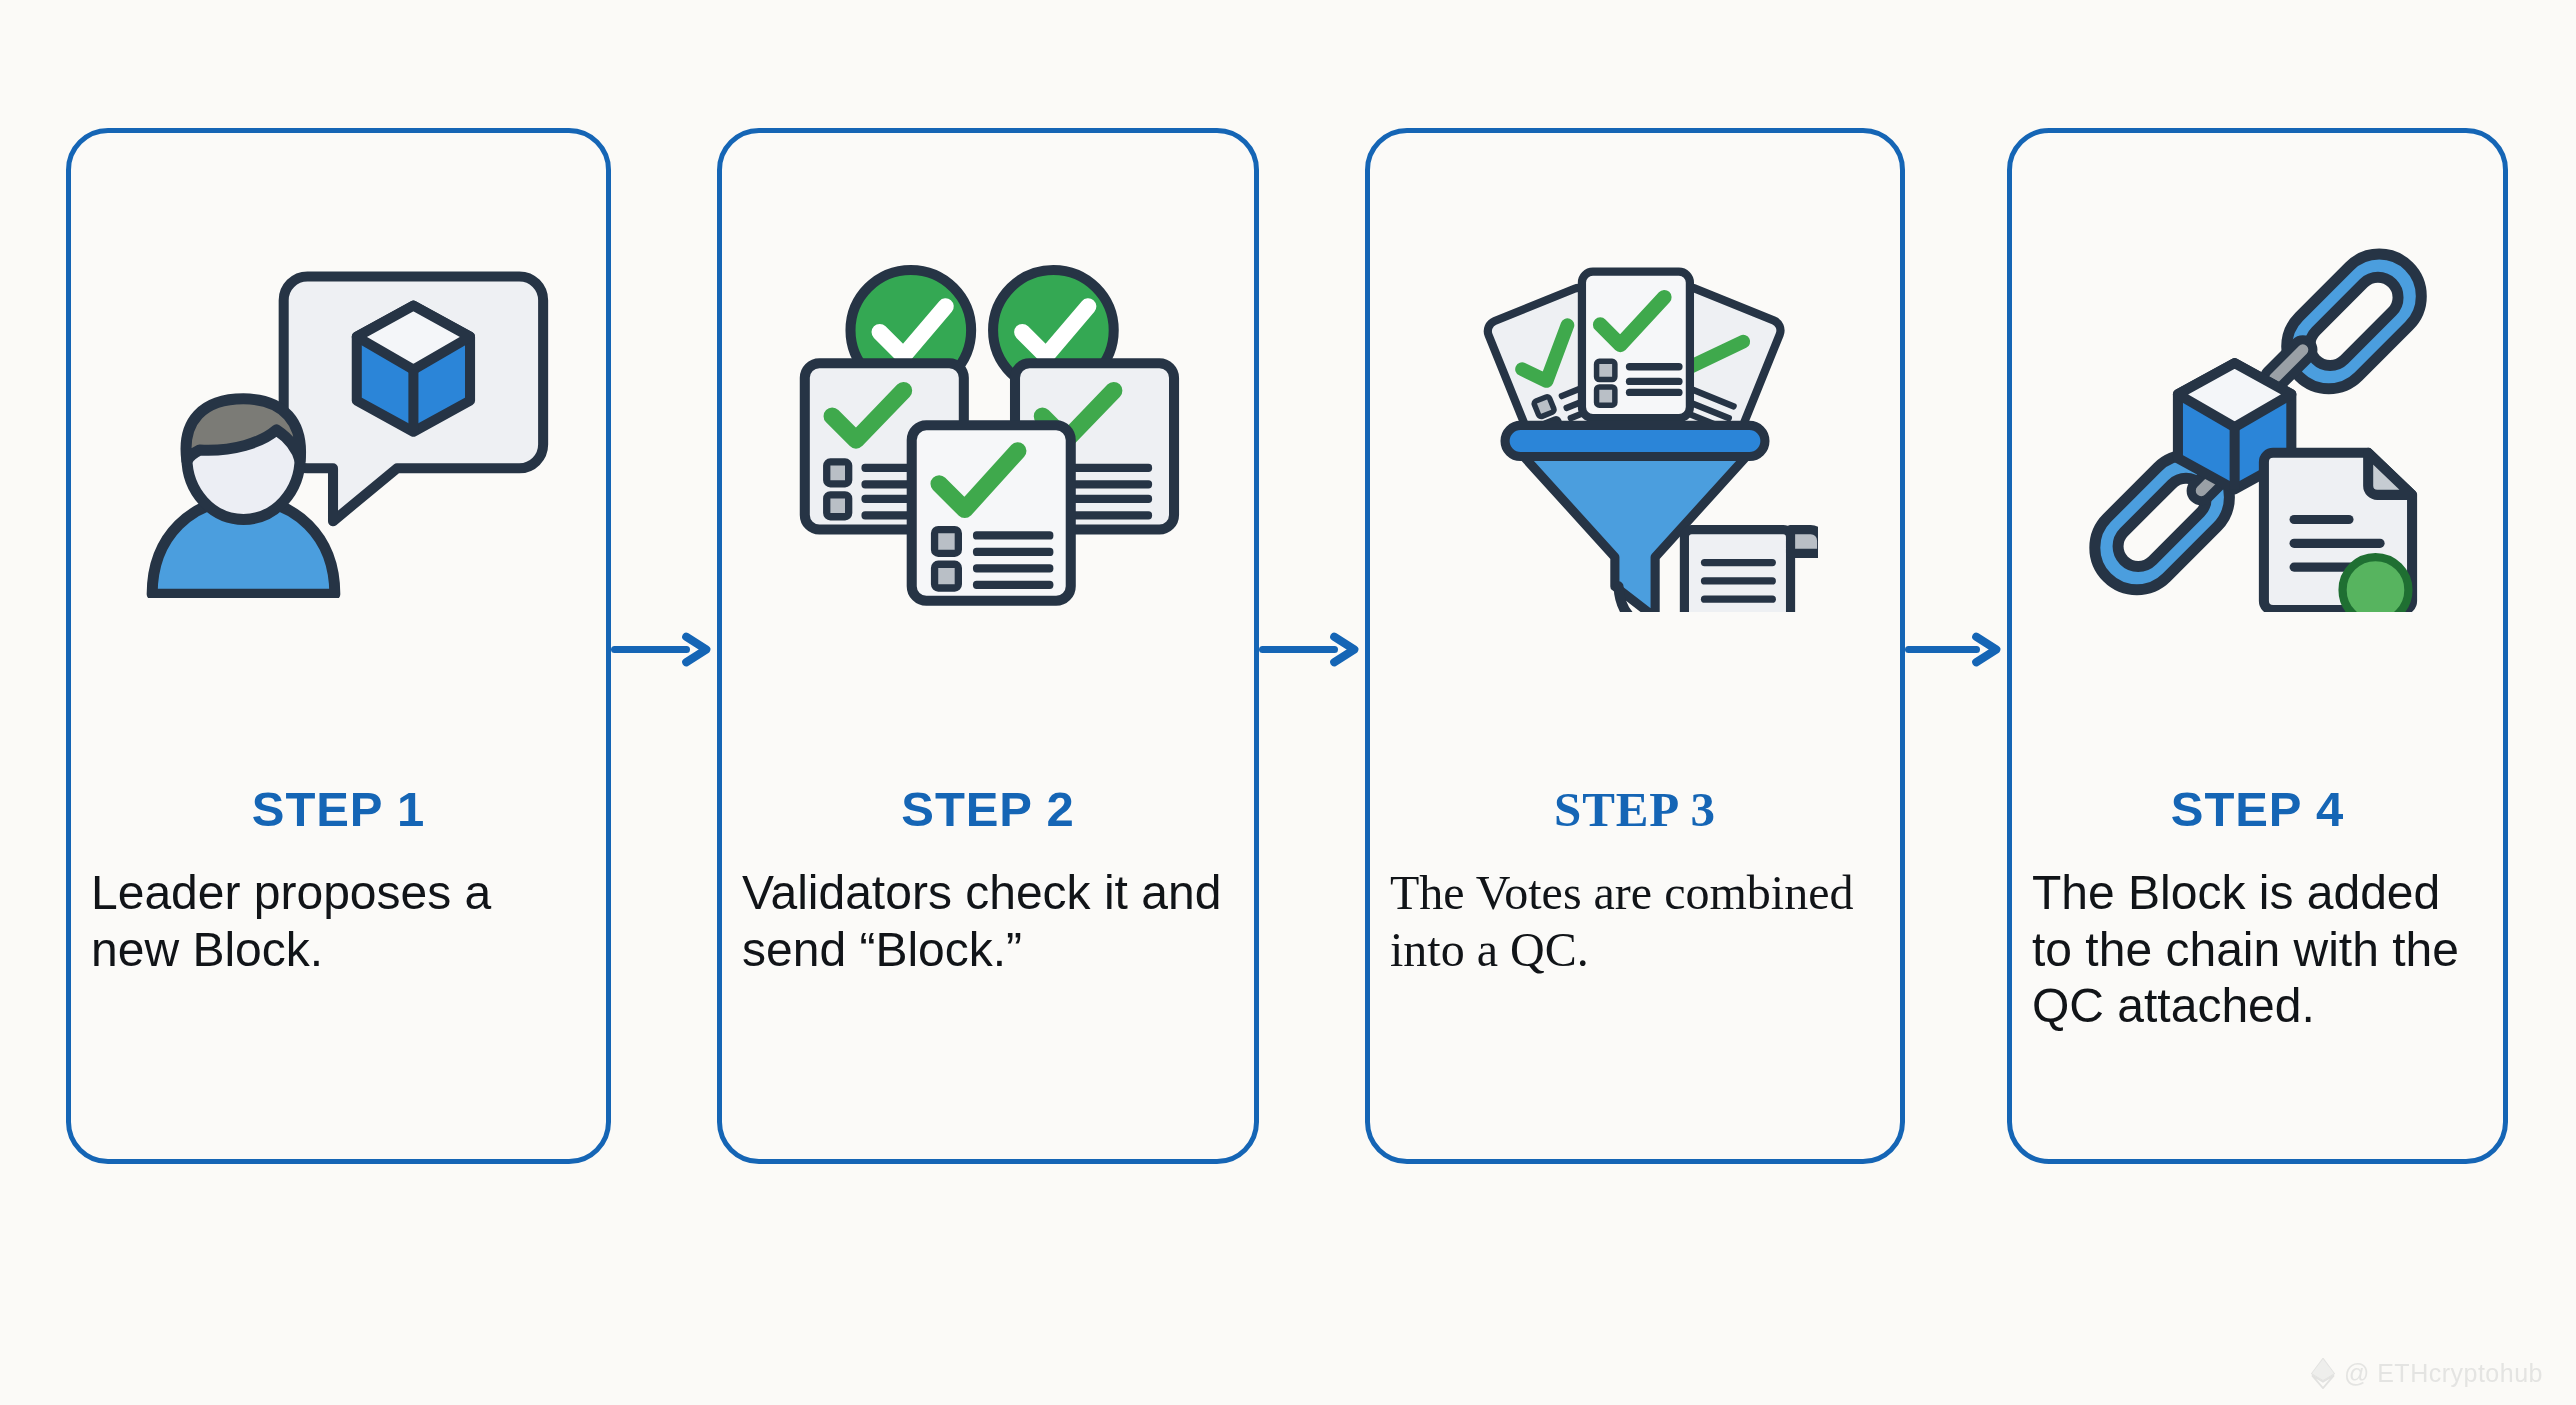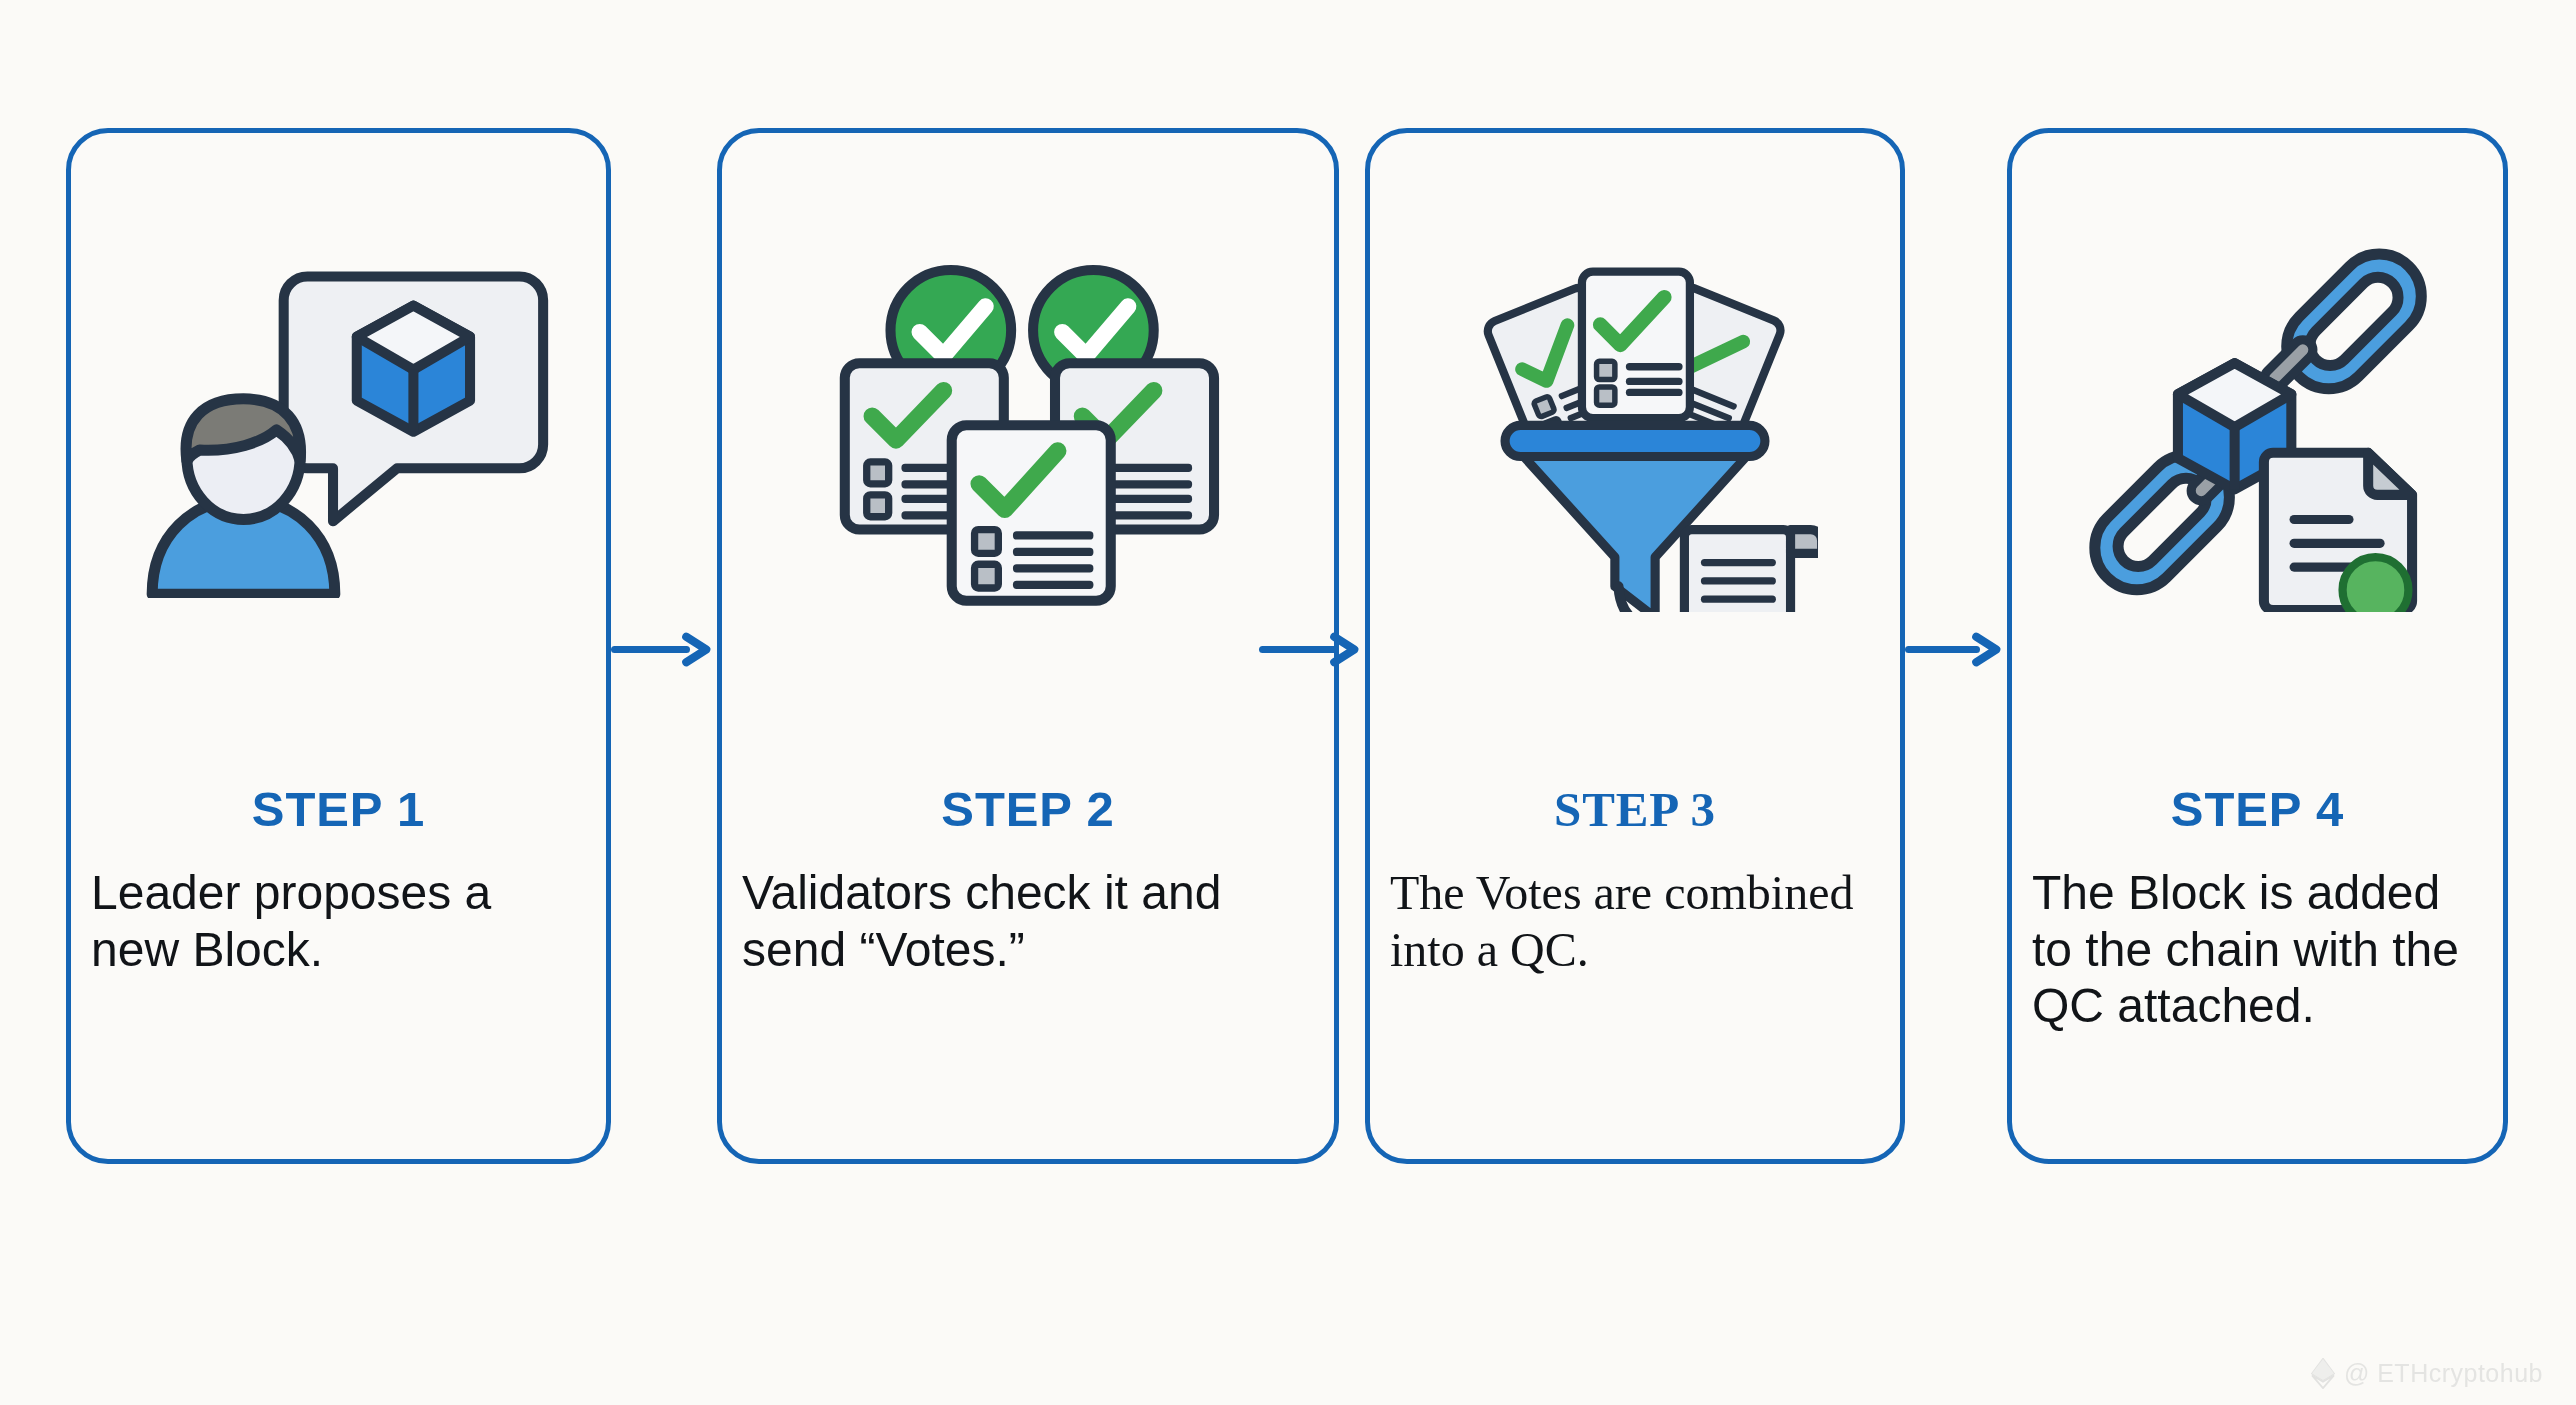--- a/index.html
+++ b/index.html
@@ -25,21 +25,21 @@
     position: absolute;
     top: 128px;
     height: 1036px;
     border: 5.5px solid #1565b5;
     border-radius: 42px;
     background: #fbfaf8;
     box-sizing: border-box;
     padding-left: 43px;
   }
   .card1 { left: 66px;   width: 545px; }
-  .card2 { left: 717px;  width: 622px; }
+  .card2 { left: 717px;  width: 542px; }
   .card3 { left: 1365px; width: 540px; font-family: Liberation Serif, serif; }
   .card4 { left: 2007px; width: 501px; text-decoration: underline; }
 
   .icon-area {
     position: absolute;
     left: 0;
     right: 0;
     top: 53px;
     height: 485px;
     display: flex;
@@ -179,21 +179,21 @@
         <path d="M161 260 L189 288 L247 224" fill="none" stroke="#3fa94c" stroke-width="19" stroke-linecap="round" stroke-linejoin="round"></path>
         <rect x="156" y="310" width="26" height="26" rx="4" fill="#b9bfc6" stroke="#263445" stroke-width="8"></rect>
         <rect x="198" y="312" width="88" height="9" rx="4" fill="#263445"></rect>
         <rect x="198" y="330" width="88" height="9" rx="4" fill="#263445"></rect>
         <rect x="156" y="348" width="26" height="26" rx="4" fill="#b9bfc6" stroke="#263445" stroke-width="8"></rect>
         <rect x="198" y="348" width="88" height="9" rx="4" fill="#263445"></rect>
         <rect x="198" y="366" width="88" height="9" rx="4" fill="#263445"></rect>
       </svg>
     </div>
     <div class="step-title">STEP 2</div>
-    <div class="step-desc">Validators check it and send “Votes.”</div>
+    <div class="step-desc">Validators check it and send “Block.”</div>
   </div>
 
   <div class="connector conn2">
     <div class="line"></div>
     <svg width="40" height="37" viewBox="0 0 44 40">
       <path d="M8 6 L30 20 L8 34" fill="none" stroke="#1565b5" stroke-width="9" stroke-linecap="round" stroke-linejoin="round"></path>
     </svg>
   </div>
 
   <div class="step-card card3">

